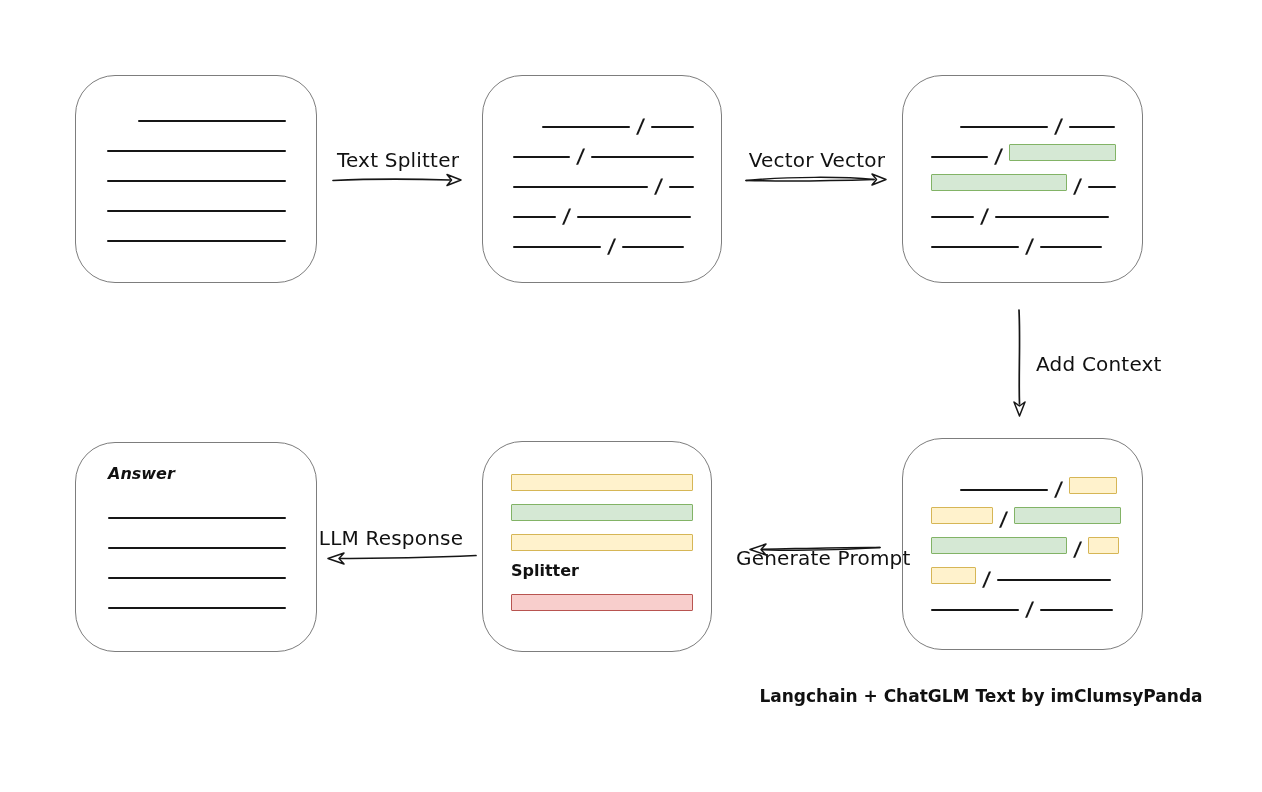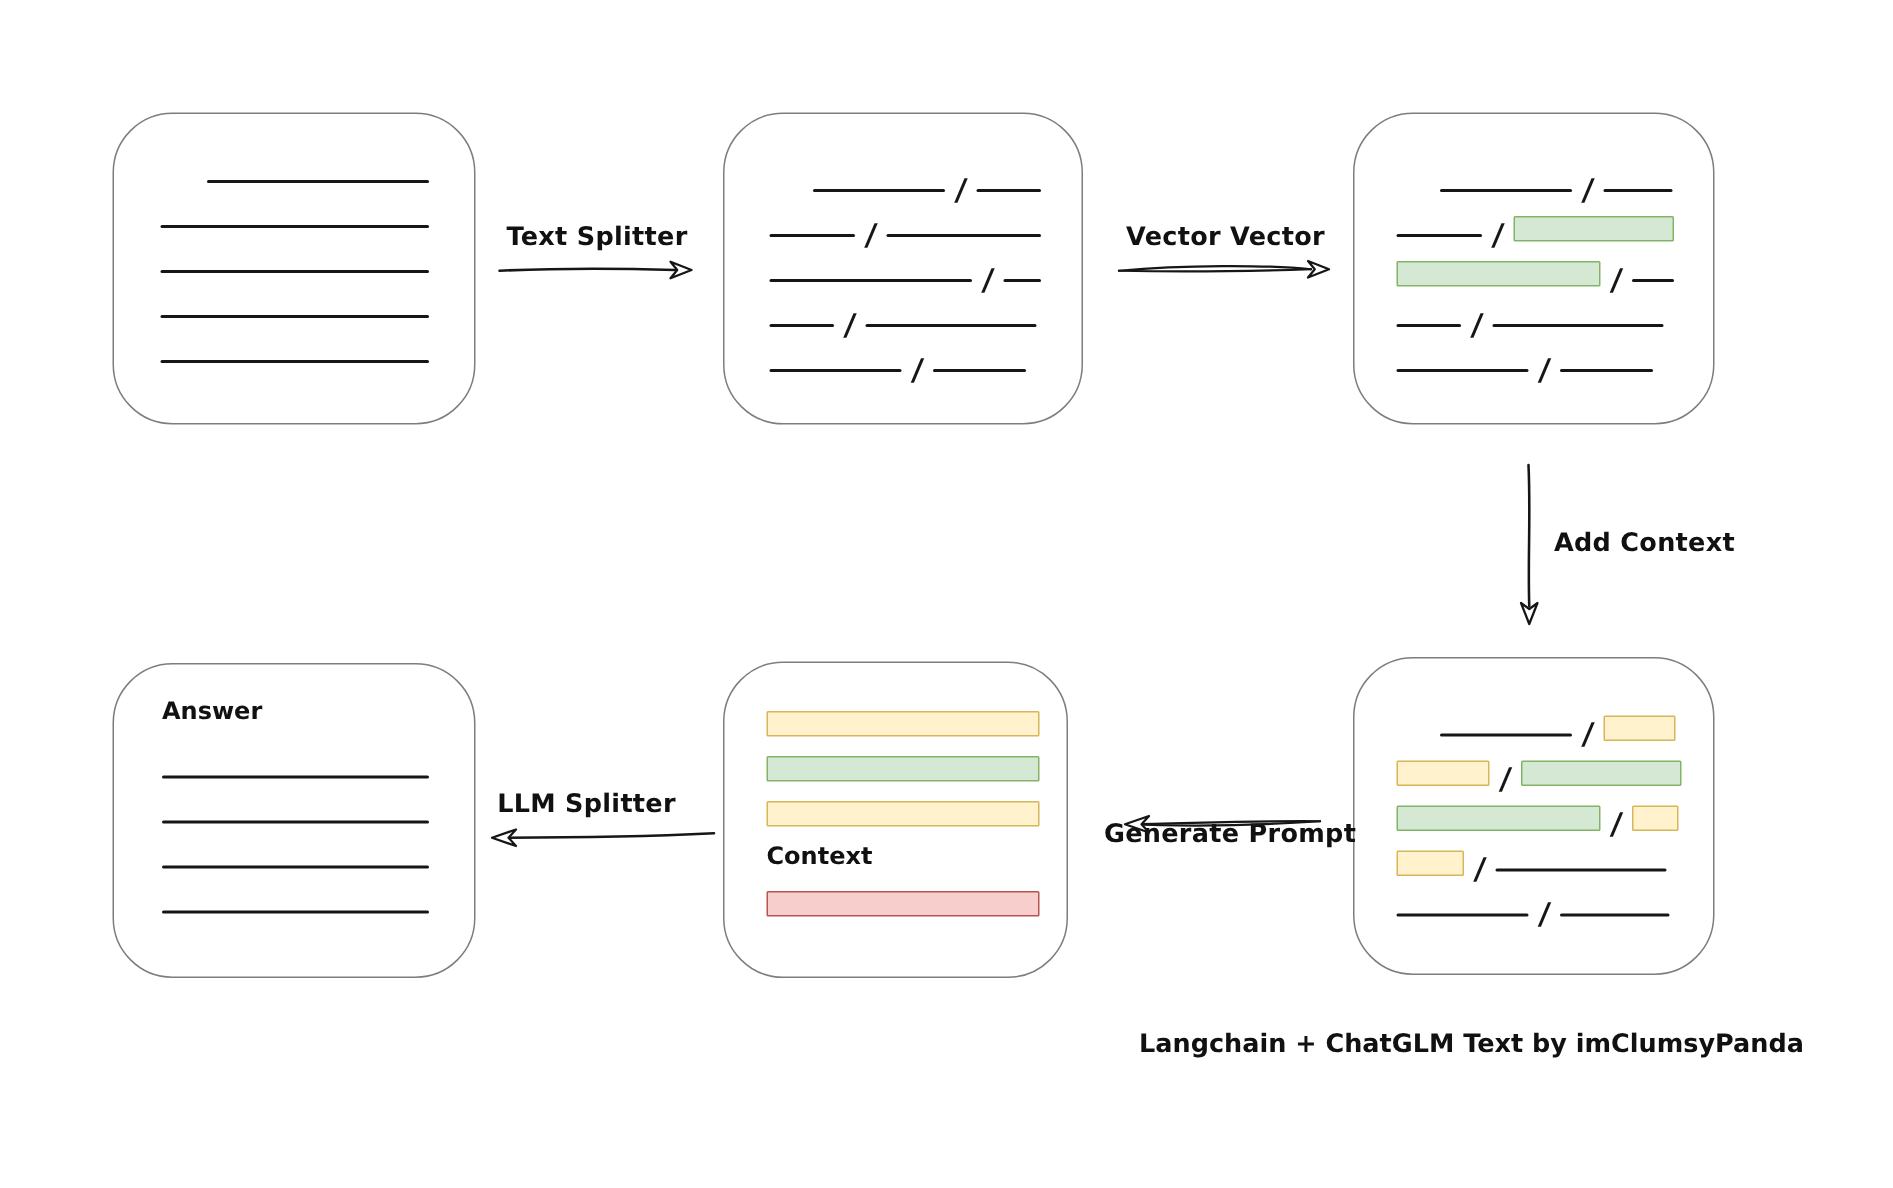--- a/index.html
+++ b/index.html
@@ -17,21 +17,21 @@
   .slash{
     font-size:20px;font-weight:600;line-height:15px;margin:0 7px -2px 7px;
     color:var(--line,#161616);transform:skewX(-6deg);
   }
   .bar{height:17px;box-sizing:border-box;border:1.6px solid;border-radius:1px;margin-bottom:1px;}
   .bar-green{background:var(--green-fill,#d5e8d4);border-color:var(--green-border,#82b366);}
   .bar-yellow{background:var(--yellow-fill,#fff2cc);border-color:var(--yellow-border,#d6b656);}
   .bar-red{background:var(--red-fill,#f8cecc);border-color:var(--red-border,#b85450);}
   .box-title{font-size:16px;font-weight:600;height:22px;line-height:22px;color:var(--text,#111111);}
   .arrow-label{
-    position:absolute;font-size:17px;font-weight:700;text-align:center;
+    position:absolute;font-size:20px;font-weight:400;text-align:center;
     white-space:nowrap;color:var(--text,#111111);letter-spacing:.2px;
   }
   .arrow-svg{position:absolute;overflow:visible;}
   .arrow-svg path{stroke:var(--line,#161616);}
   .caption{
     position:absolute;left:751px;top:686px;width:460px;text-align:center;
     font-size:17px;font-weight:600;white-space:nowrap;color:var(--text,#111111);
   }
 </style>
 </head>
@@ -155,31 +155,31 @@
           <div class="seg-row">
             <span class="bar bar-yellow" style="width: 182px;"></span>
           </div>
           <div class="seg-row">
             <span class="bar bar-green" style="width: 182px;"></span>
           </div>
           <div class="seg-row">
             <span class="bar bar-yellow" style="width: 182px;"></span>
           </div>
         </div>
-      <div class="box-title" style="margin-top:8px;margin-bottom:0;">Context</div>
+      <div class="box-title" style="margin-top:8px;margin-bottom:0;">Splitter</div>
       <div>
           <div class="seg-row">
             <span class="bar bar-red" style="width: 182px;"></span>
           </div>
         </div>
     </div>
   </div>
 
   <div class="box" style="left:75px;top:442px;width:242px;height:210px;">
-    <div class="box-inner" style="padding:20px 0 0 32px;">
+    <div class="box-inner" style="padding:20px 0 0 32px;font-style:italic;">
       <div class="box-title" style="margin-bottom:8px;">Answer</div>
       <div>
           <div class="seg-row">
             <span class="seg-line" style="width: 178px;"></span>
           </div>
           <div class="seg-row">
             <span class="seg-line" style="width: 178px;"></span>
           </div>
           <div class="seg-row">
             <span class="seg-line" style="width: 178px;"></span>
@@ -188,21 +188,21 @@
             <span class="seg-line" style="width: 178px;"></span>
           </div>
         </div>
     </div>
   </div>
 
   <div class="arrow-label" style="left:331px;top:148px;width:134px;">Text Splitter</div>
   <div class="arrow-label" style="left:744px;top:148px;width:146px;">Vector Vector</div>
   <div class="arrow-label" style="left:1036px;top:352px;text-align:left;">Add Context</div>
   <div class="arrow-label" style="left:736px;top:546px;width:146px;">Generate Prompt</div>
-  <div class="arrow-label" style="left:316px;top:526px;width:150px;">LLM Splitter</div>
+  <div class="arrow-label" style="left:316px;top:526px;width:150px;">LLM Response</div>
 
   <svg class="arrow-svg" style="left:331px;top:171px;" width="134" height="18" viewBox="0 0 134 18">
     <path d="M2,9.5 C35,8 85,8 119,9" fill="none" stroke-width="1.7" stroke-linecap="round"></path>
     <path d="M116,3.5 L130,9 L116,14.5 L120.5,9 Z" fill="#fff" stroke-width="1.5" stroke-linejoin="round"></path>
   </svg>
 
   <svg class="arrow-svg" style="left:744px;top:170px;" width="146" height="18" viewBox="0 0 146 18">
     <path d="M2,10.5 C45,6.5 100,6.5 130,9.5" fill="none" stroke-width="1.5" stroke-linecap="round"></path>
     <path d="M2,10.5 C45,11.5 100,10.5 130,9.5" fill="none" stroke-width="1.5" stroke-linecap="round"></path>
     <path d="M128,4 L142,9.5 L128,15 L132.5,9.5 Z" fill="#fff" stroke-width="1.5" stroke-linejoin="round"></path>

